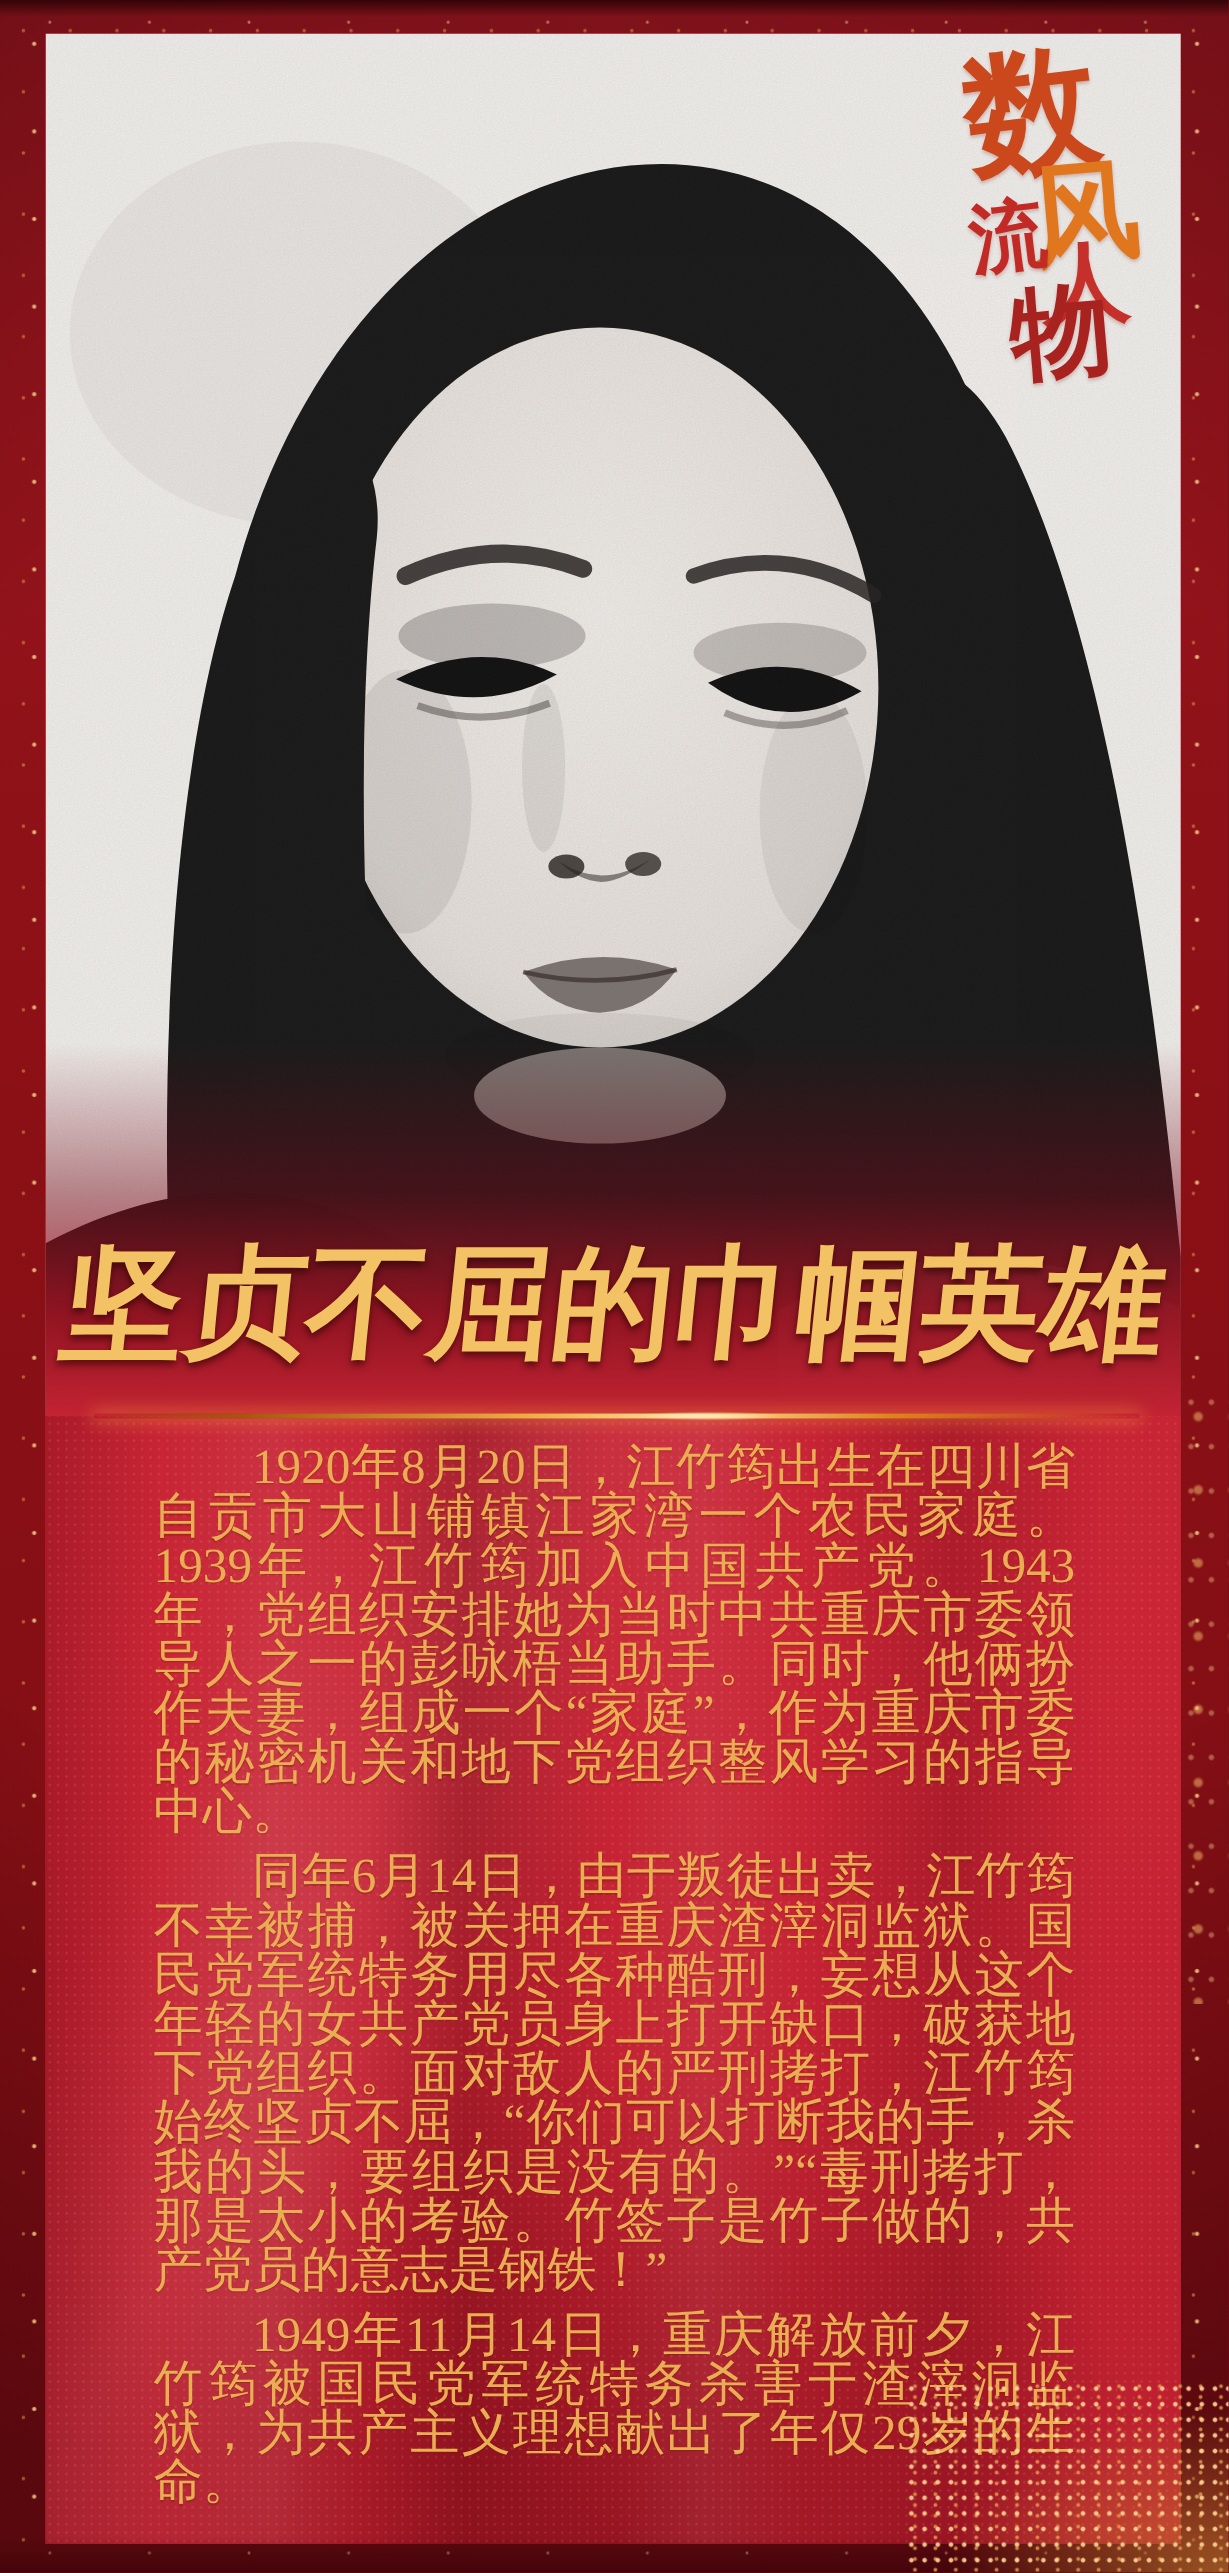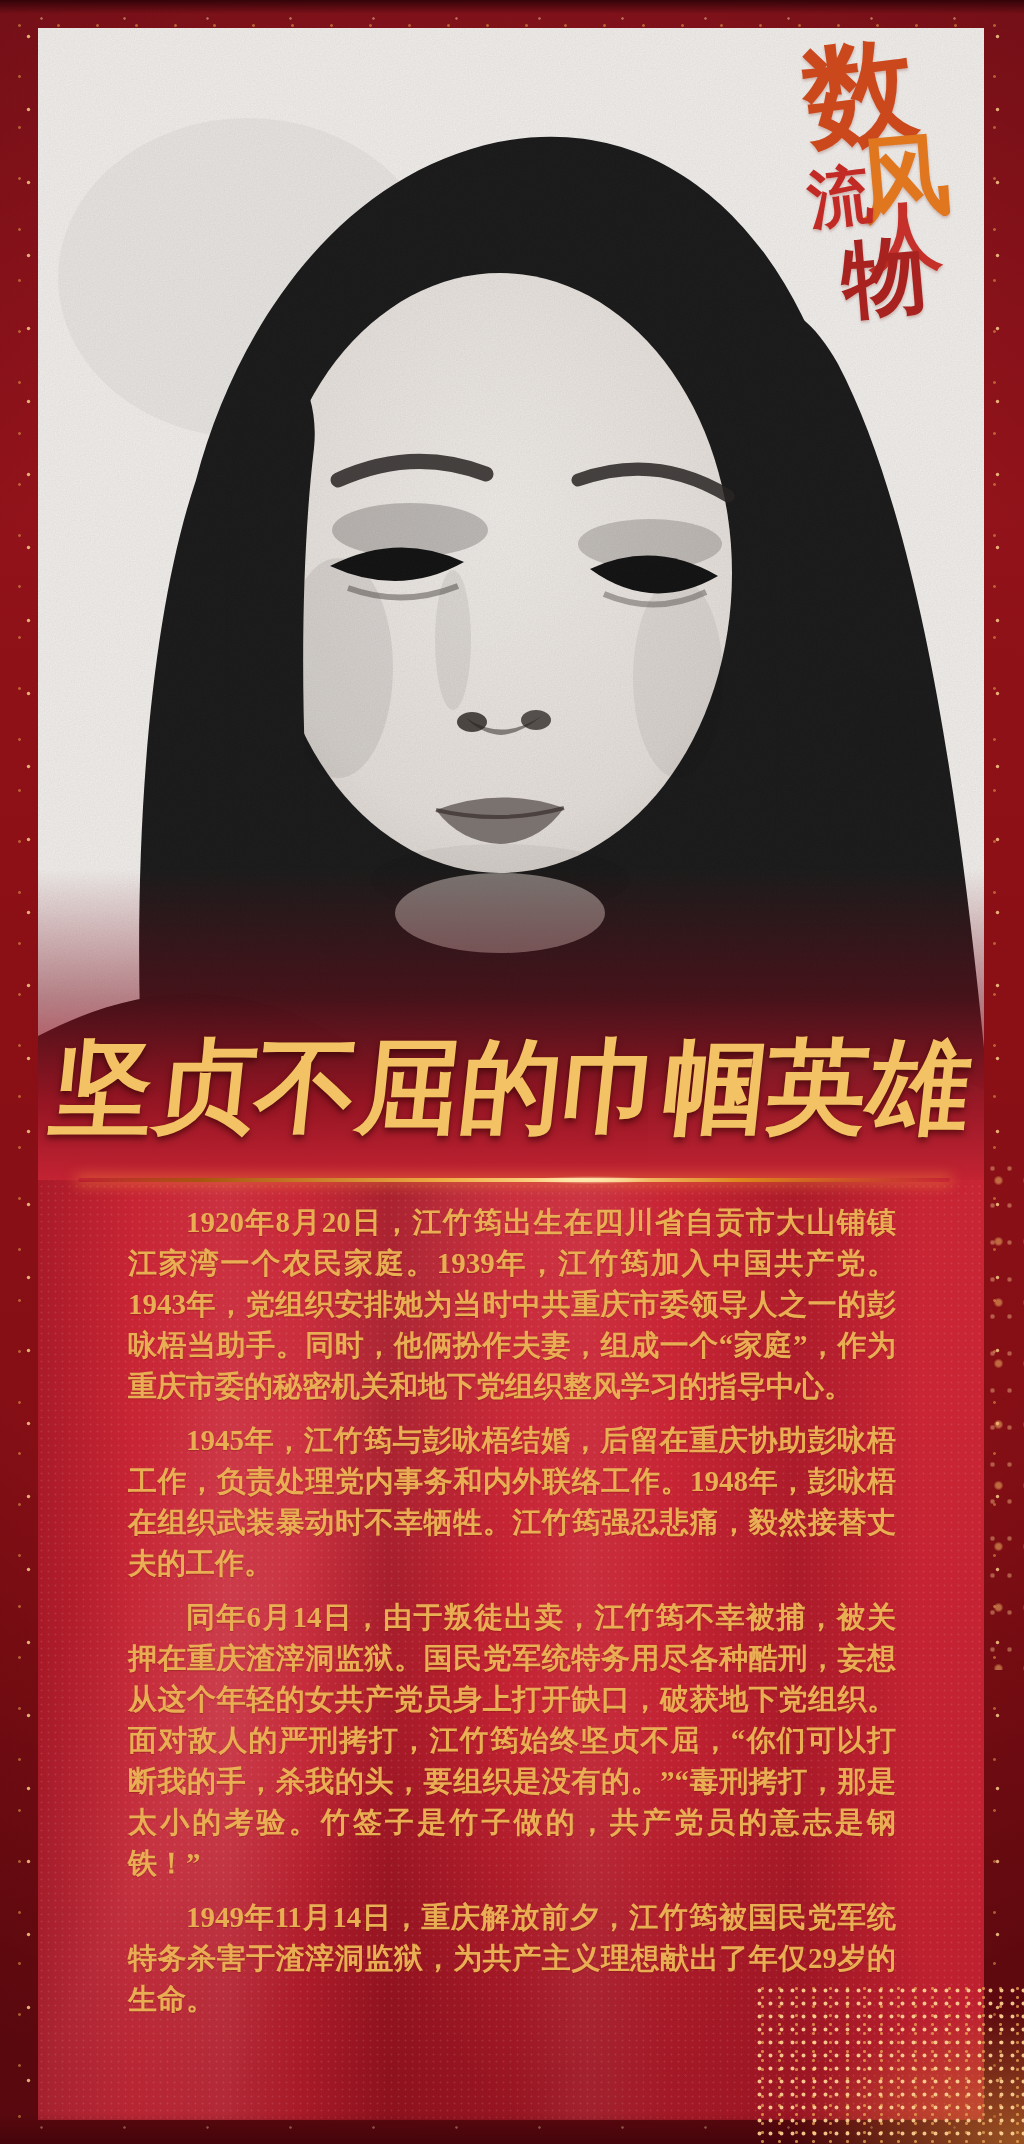--- a/index.html
+++ b/index.html
@@ -86,21 +86,21 @@
   }
   .divider::after{
     content:"";position:absolute;left:52%;top:-2px;width:120px;height:8px;border-radius:4px;
     background:radial-gradient(closest-side, rgba(255,235,180,.95), rgba(255,235,180,0));
   }
 
   
   .bio{position:absolute;left:128px;top:1202px;width:768px;z-index:3;}
   .bio p{
     margin:0 0 13px;text-indent:2em;
-    font-size:29px;line-height:41px;font-weight:700;
+    font-size:41px;line-height:41px;font-weight:400;
     color:#E9AE54;text-align:justify;
     text-shadow:0 1px 1px rgba(110,25,0,.35);
   }
 
   
   .glitter-br{
     position:absolute;right:0;bottom:0;width:270px;height:160px;z-index:5;pointer-events:none;
     background-image:
       radial-gradient(circle, rgba(255,214,150,.9) 0 1.4px, rgba(255,214,150,0) 2.4px),
       radial-gradient(circle, rgba(230,160,80,.8) 0 1.1px, rgba(230,160,80,0) 2px),
@@ -195,21 +195,20 @@
 
     <div class="vertical-name">江竹筠</div>
   </div>
 
   <div class="headline">坚贞不屈的巾帼英雄</div>
 
   <div class="divider"></div>
 
   <div class="bio">
     <p>1920年8月20日，江竹筠出生在四川省自贡市大山铺镇江家湾一个农民家庭。1939年，江竹筠加入中国共产党。1943年，党组织安排她为当时中共重庆市委领导人之一的彭咏梧当助手。同时，他俩扮作夫妻，组成一个“家庭”，作为重庆市委的秘密机关和地下党组织整风学习的指导中心。</p>
-    <p>1945年，江竹筠与彭咏梧结婚，后留在重庆协助彭咏梧工作，负责处理党内事务和内外联络工作。1948年，彭咏梧在组织武装暴动时不幸牺牲。江竹筠强忍悲痛，毅然接替丈夫的工作。</p>
     <p>同年6月14日，由于叛徒出卖，江竹筠不幸被捕，被关押在重庆渣滓洞监狱。国民党军统特务用尽各种酷刑，妄想从这个年轻的女共产党员身上打开缺口，破获地下党组织。面对敌人的严刑拷打，江竹筠始终坚贞不屈，“你们可以打断我的手，杀我的头，要组织是没有的。”“毒刑拷打，那是太小的考验。竹签子是竹子做的，共产党员的意志是钢铁！”</p>
     <p>1949年11月14日，重庆解放前夕，江竹筠被国民党军统特务杀害于渣滓洞监狱，为共产主义理想献出了年仅29岁的生命。</p>
   </div>
 
   <div class="glitter-right"></div>
   <div class="glitter-br"></div>
 
 </div>
 
 </body></html>

